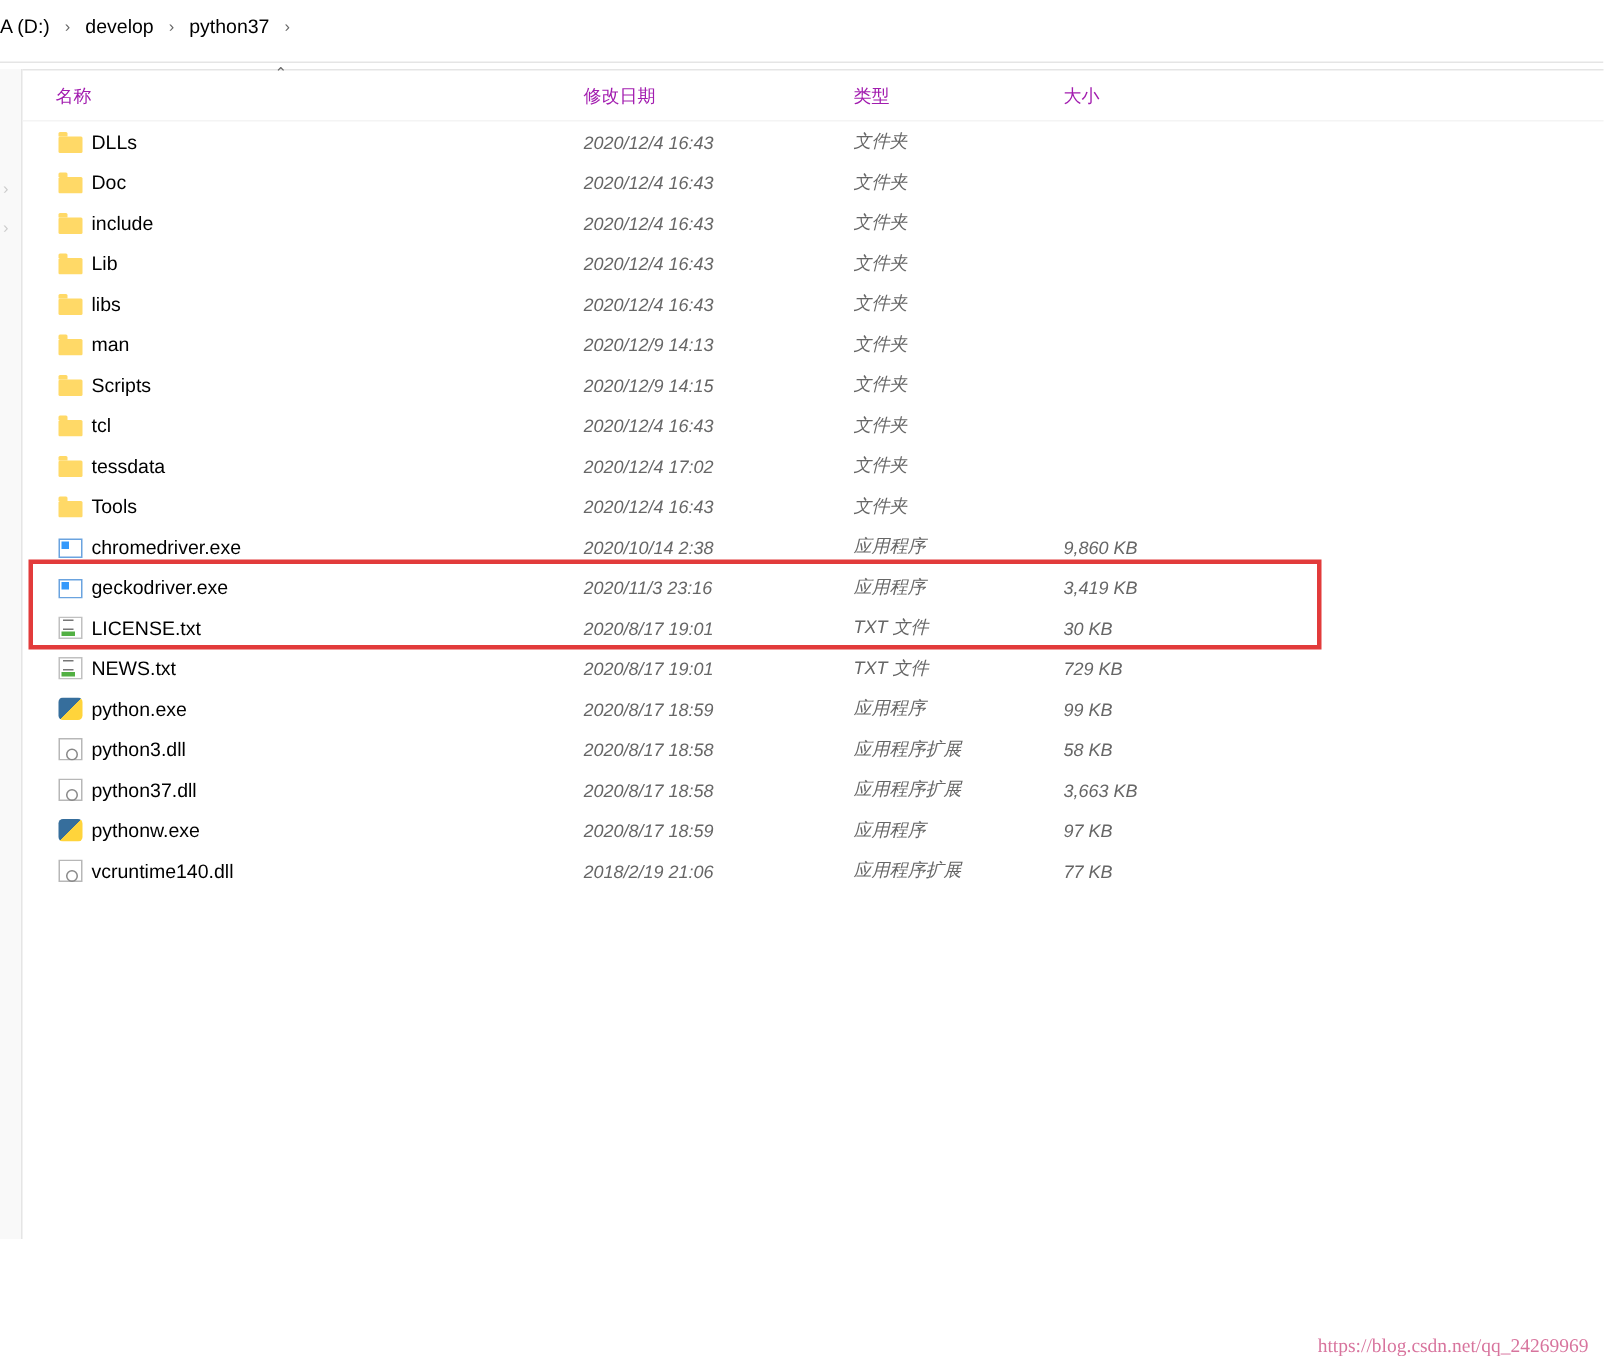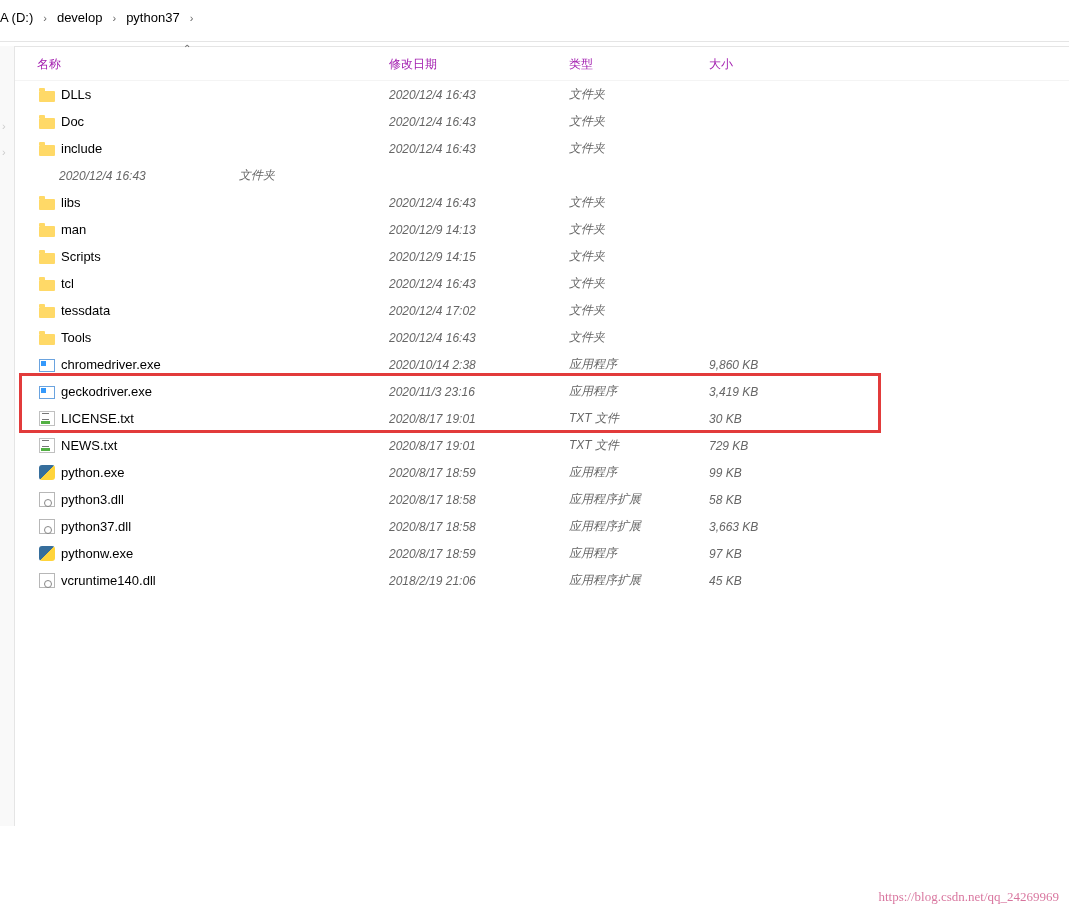--- a/index.html
+++ b/index.html
@@ -209,20 +209,24 @@
       <div class="row">
         <div class="cell col-name">
           <span class="icon icon-folder"></span>
           <span>include</span>
         </div>
         <div class="cell col-date">2020/12/4 16:43</div>
         <div class="cell col-type">文件夹</div>
         <div class="cell col-size"></div>
       </div>
       <div class="row">
+        <div class="cell col-name">
+          <span class="icon icon-folder"></span>
+          <span>Lib</span>
+        </div>
         <div class="cell col-date">2020/12/4 16:43</div>
         <div class="cell col-type">文件夹</div>
         <div class="cell col-size"></div>
       </div>
       <div class="row">
         <div class="cell col-name">
           <span class="icon icon-folder"></span>
           <span>libs</span>
         </div>
         <div class="cell col-date">2020/12/4 16:43</div>
@@ -346,19 +350,19 @@
         <div class="cell col-type">应用程序</div>
         <div class="cell col-size">97 KB</div>
       </div>
       <div class="row">
         <div class="cell col-name">
           <span class="icon icon-dll"></span>
           <span>vcruntime140.dll</span>
         </div>
         <div class="cell col-date">2018/2/19 21:06</div>
         <div class="cell col-type">应用程序扩展</div>
-        <div class="cell col-size">45 KB</div>
+        <div class="cell col-size">77 KB</div>
       </div>
     </div>
   <div class="highlight-box"></div>
 </div>
 
 <div class="watermark">https://blog.csdn.net/qq_24269969</div>
 
 </body></html>

